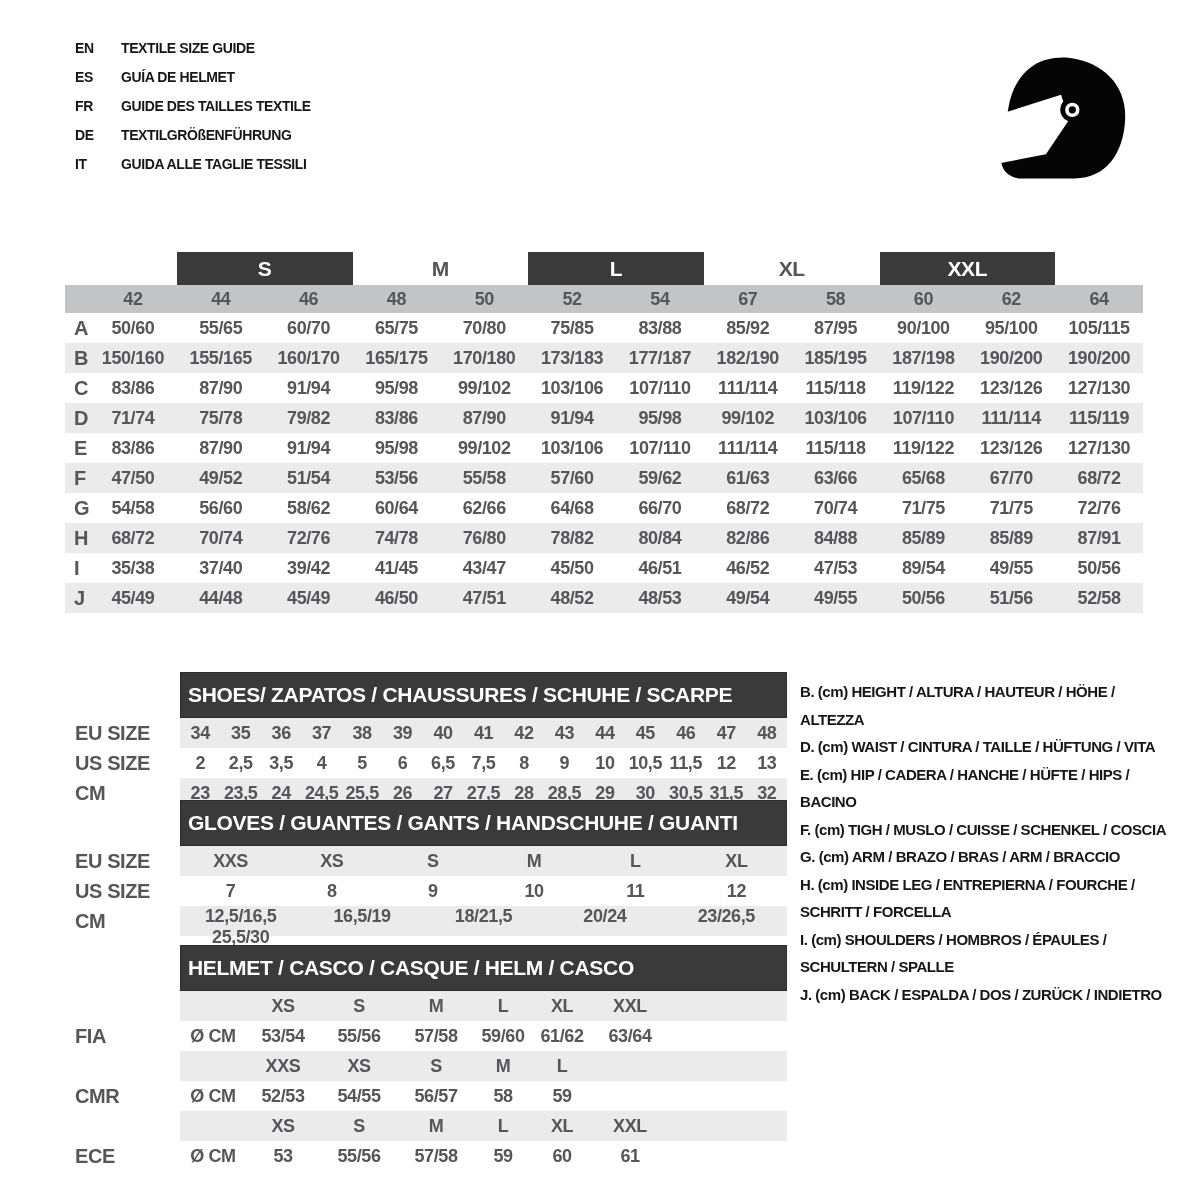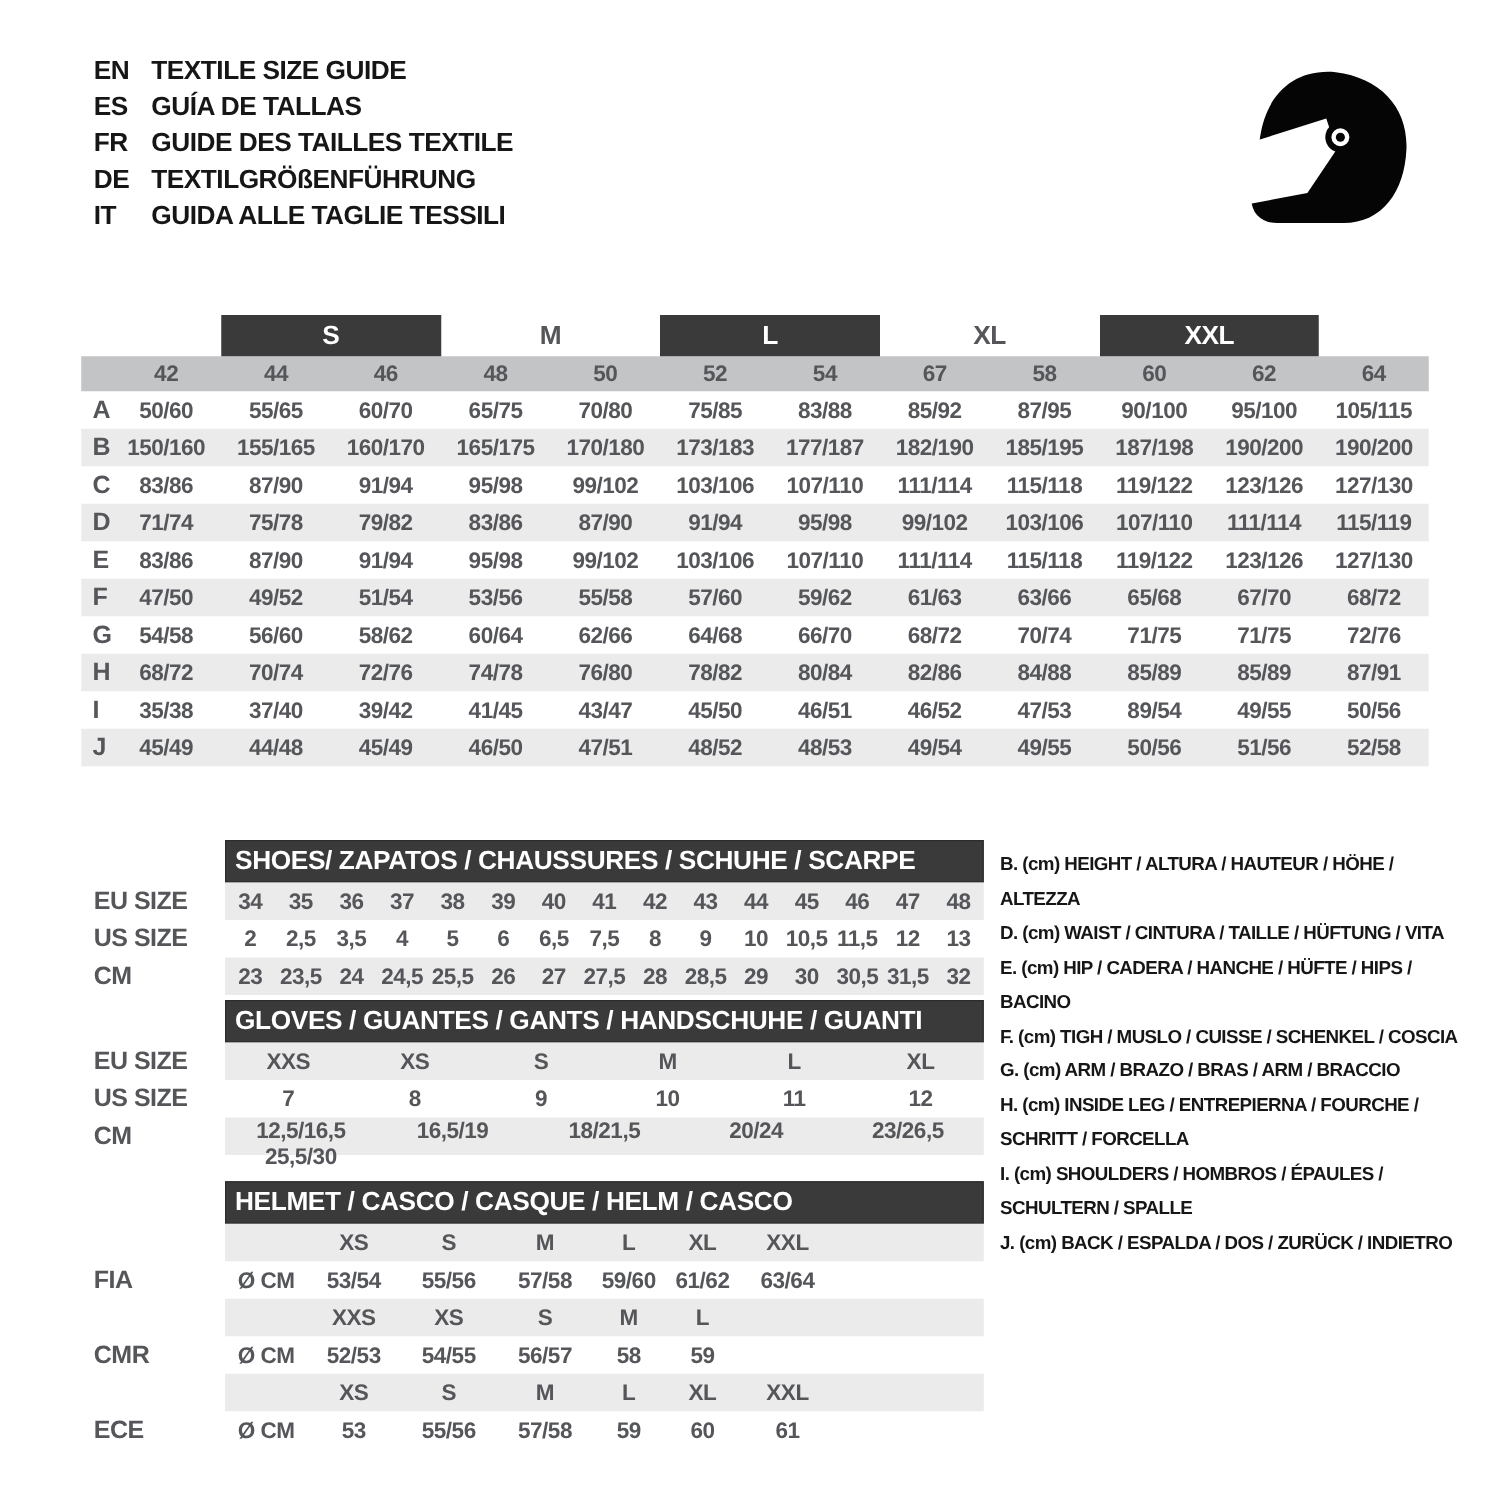--- a/index.html
+++ b/index.html
@@ -2,21 +2,21 @@
 <html style="--dark: #3a3a3a; --bandbg: #c3c4c6; --stripe: #ebebeb; --txt: #55565a; --ink: #161616;"><head>
 <meta charset="utf-8">
 <style>
   *{margin:0;padding:0;box-sizing:border-box}
   html,body{width:1200px;height:1200px;background:#fff;overflow:hidden}
   body{position:relative;font-family:"Liberation Sans",sans-serif;font-weight:700;
        letter-spacing:-0.4px;color:var(--txt,#55565a)}
 
   
   .titles{position:absolute;left:75px;top:40px}
-  .title-line{display:flex;height:29px;align-items:flex-end;color:var(--ink,#161616);font-size:21px}
+  .title-line{display:flex;height:29px;align-items:flex-start;color:var(--ink,#161616);font-size:14px}
   .lang{width:46px}
 
   
   .helmet-badge{position:absolute;left:978px;top:34px;width:166px;height:172px}
   .helmet-badge svg{width:100%;height:100%}
 
   
   .main-table{position:absolute;left:65px;top:252px;width:1078px;font-size:18px}
   .grid12{display:grid;grid-template-columns:24px repeat(12,1fr)}
   .band-row{height:33px}
@@ -26,21 +26,21 @@
   .cell{display:flex;align-items:center;justify-content:center}
   .m-row{height:30px}
   .m-row.stripe{background:var(--stripe,#ebebeb)}
   .m-label{display:flex;align-items:center;padding-left:9px;font-size:20px}
 
   
   .sub-table{position:absolute;left:65px;width:722px}
   .shoes{top:672px}
   .gloves{top:800px}
   .helmet-sizes-table{top:945px}
-  .bar{margin-left:115px;height:34px;background:var(--dark,#3a3a3a);color:#fff;
+  .bar{margin-left:115px;height:46px;background:var(--dark,#3a3a3a);color:#fff;
        font-size:21px;display:flex;align-items:center;padding-left:7px;letter-spacing:-0.3px;
        border:1px solid #2c2c2c}
   .sub-row{display:flex;height:30px}
   .sub-label{width:115px;display:flex;align-items:center;padding-left:10px;font-size:20px;color:var(--txt)}
   .sub-body{width:607px;display:grid;font-size:18px}
   .gray{background:var(--stripe,#ebebeb)}
   .sub-cell{display:flex;align-items:center;justify-content:center}
   .h-body{width:607px;display:grid;font-size:18px;
           grid-template-columns:66px 74px 78px 76px 58px 60px 76px 1fr}
 
@@ -51,21 +51,21 @@
 </head>
 <body>
 
 <div class="titles">
     <div class="title-line">
       <div class="lang">EN</div>
       <div class="ttl">TEXTILE SIZE GUIDE</div>
     </div>
     <div class="title-line">
       <div class="lang">ES</div>
-      <div class="ttl">GUÍA DE TALLAS</div>
+      <div class="ttl">GUÍA DE HELMET</div>
     </div>
     <div class="title-line">
       <div class="lang">FR</div>
       <div class="ttl">GUIDE DES TAILLES TEXTILE</div>
     </div>
     <div class="title-line">
       <div class="lang">DE</div>
       <div class="ttl">TEXTILGRÖßENFÜHRUNG</div>
     </div>
     <div class="title-line">

